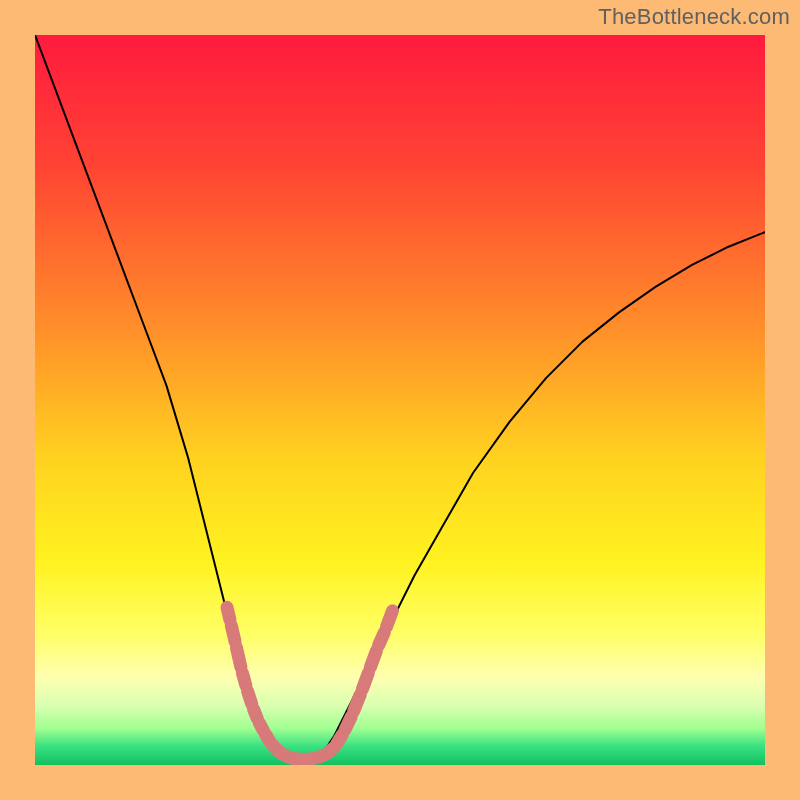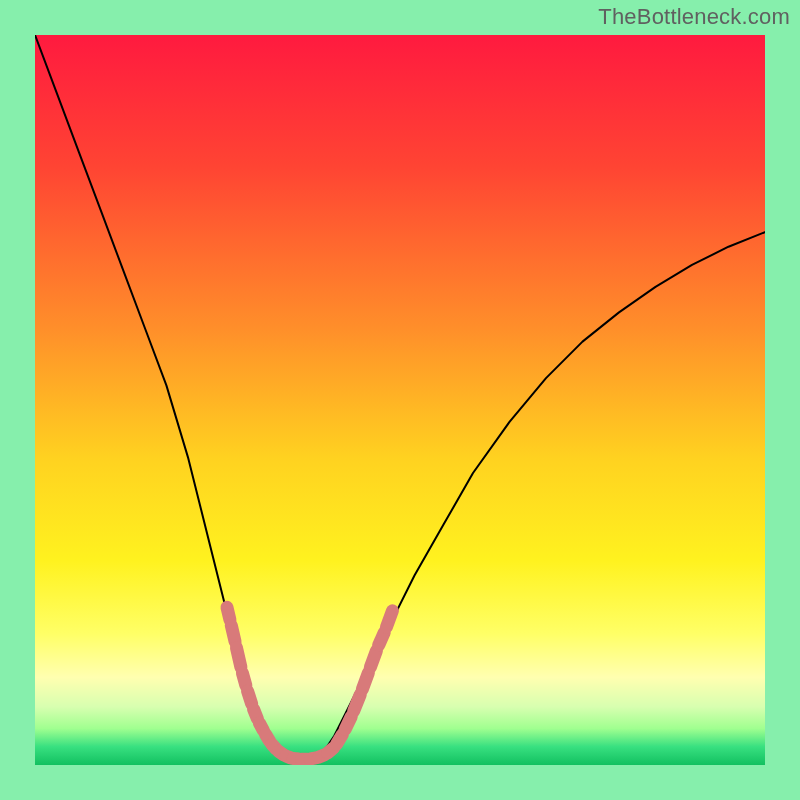--- a/index.html
+++ b/index.html
@@ -8,21 +8,21 @@
     width: 800px;
     height: 800px;
     background: #000;
     overflow: hidden;
     font-family: Arial, Helvetica, sans-serif;
   }
   .stage {
     position: relative;
     width: 800px;
     height: 800px;
-    background: #86efac;
+    background: #fdba74;
   }
   .watermark {
     position: absolute;
     top: 4px;
     right: 10px;
     color: #606060;
     font-size: 22px;
     font-weight: 500;
     letter-spacing: 0.2px;
     z-index: 10;

